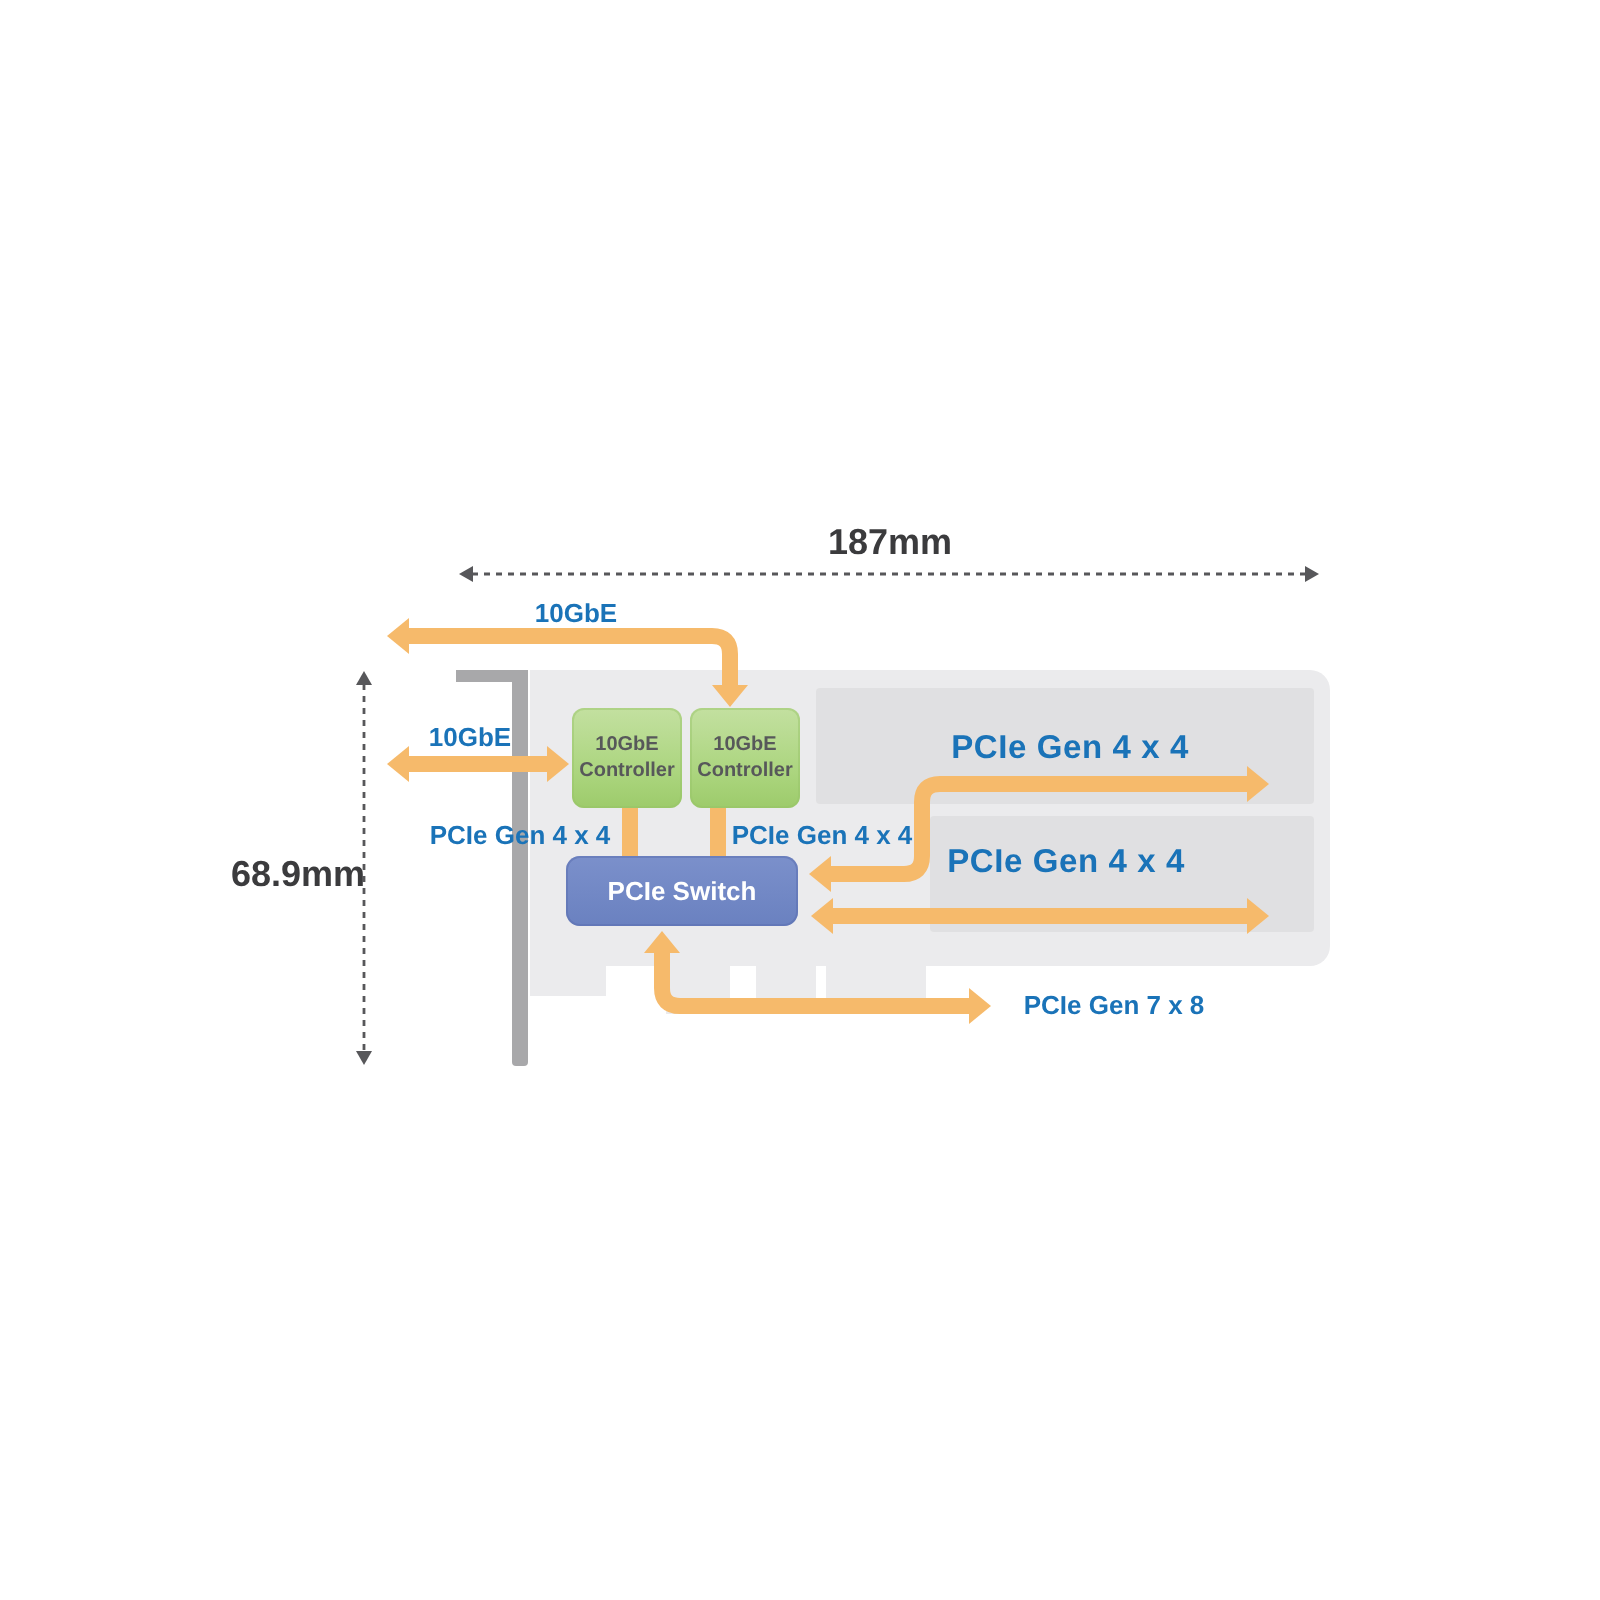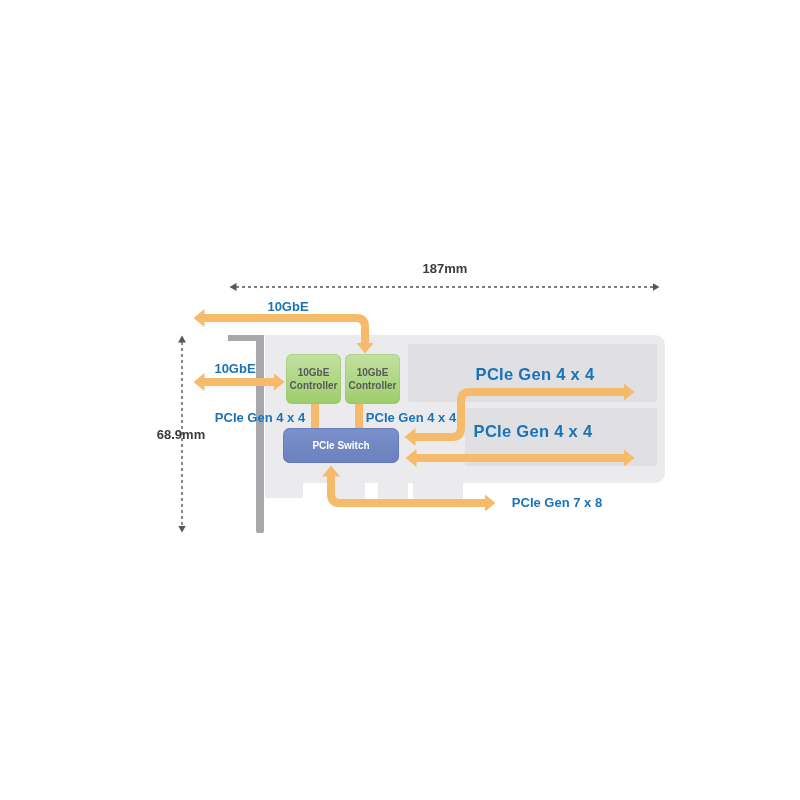--- a/index.html
+++ b/index.html
@@ -32,28 +32,28 @@
     background:linear-gradient(180deg,#c3e0a0 0%,#abd57e 65%,#9dcb6b 100%);
     box-shadow: inset 0 0 0 1px rgba(150,195,105,.45);
     color:#57585a; font-weight:bold; font-size:10px; line-height:13px;
   }
   .controller.one { left:286px; top:354px; }
   .controller.two { left:345px; top:354px; }
   .pswitch {
     left:283px; top:428px; width:116px; height:35px; border-radius:7px;
     background:linear-gradient(180deg,#7b90cb 0%,#6a81c0 100%);
     box-shadow: inset 0 0 0 1px rgba(90,110,175,.5);
-    color:#ffffff; font-weight:bold; font-size:10px;
+    color:#ffffff; font-weight:bold; font-size:13px;
   }
   
   .lbl { position:absolute; font-weight:bold; white-space:nowrap; transform:translateX(-50%); }
   .blue { color:#1a73b8; }
   .sm  { font-size:13px; }
   .lg  { font-size:16.5px; letter-spacing:.3px; }
-  .dim { color:#3b3b3d; font-size:13px; }
+  .dim { color:#3b3b3d; font-size:18px; }
   
   .overlay { position:absolute; left:0; top:0; width:800px; height:800px; pointer-events:none; }
 </style>
 </head>
 <body>
 
 <div class="canvas">
 
   <div class="card-body"></div>
   <div class="tab tl"></div>
@@ -98,21 +98,21 @@
   </div>
   <div class="block controller two">
     <span>10GbE</span>
     <span>Controller</span>
   </div>
   <div class="block pswitch">
     <span>PCIe Switch</span>
   </div>
 
   <div class="lbl dim" style="left:445px; top:261px;">187mm</div>
-  <div class="lbl dim" style="left:149px; top:427px;margin-left:32px;">68.9mm</div>
+  <div class="lbl dim" style="left:149px; top:427px;">68.9mm</div>
 
   <div class="lbl blue sm" style="left:288px; top:299px;">10GbE</div>
   <div class="lbl blue sm" style="left:235px; top:361px;">10GbE</div>
   <div class="lbl blue sm" style="left:260px; top:410px;">PCIe Gen 4 x 4</div>
   <div class="lbl blue sm" style="left:411px; top:410px;">PCIe Gen 4 x 4</div>
   <div class="lbl blue lg" style="left:535px; top:365px;">PCIe Gen 4 x 4</div>
   <div class="lbl blue lg" style="left:533px; top:422px;">PCIe Gen 4 x 4</div>
   <div class="lbl blue sm" style="left:557px; top:495px;">PCIe Gen 7 x 8</div>
 
 </div>

